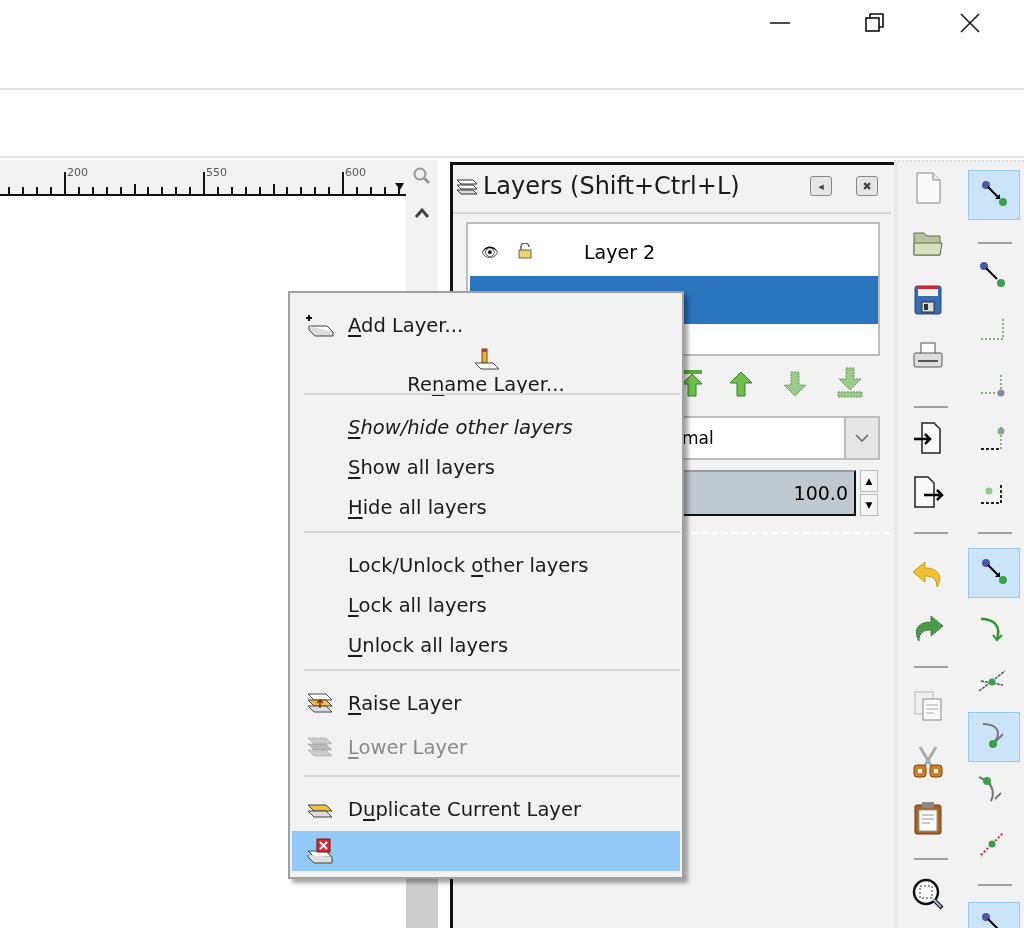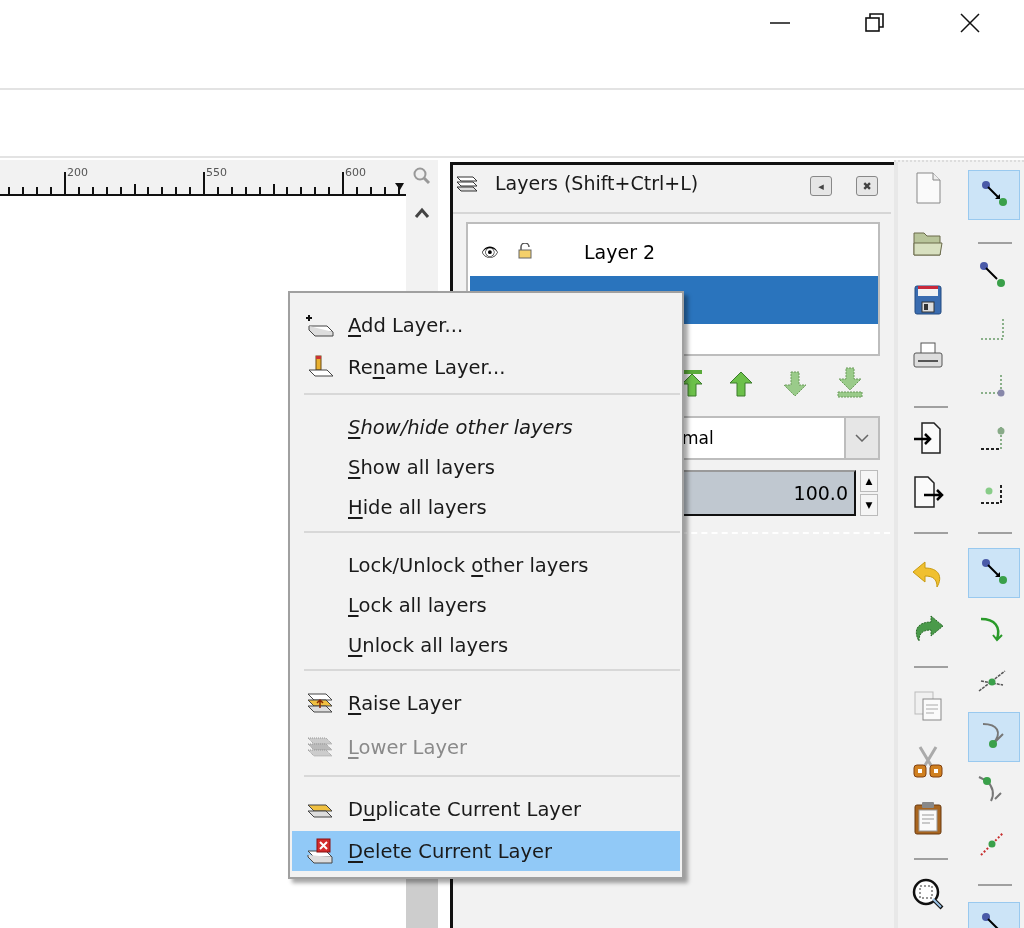--- a/index.html
+++ b/index.html
@@ -12,21 +12,21 @@
   .toolbar-band { left: 0; top: 92px; width: 1024px; height: 66px; background: #fff; border-bottom: 2px solid #e3e3e3; }
   
   .ruler { left: 0; top: 160px; width: 406px; height: 36px; background: #f2f2f2; border-bottom: 2px solid #111; }
   .ruler .tick { position: absolute; bottom: 0; width: 2px; background: #111; }
   .ruler .lbl { position: absolute; top: 6px; font-size: 11px; color: #555; }
   .canvas { left: 0; top: 198px; width: 406px; height: 730px; background: #fff; }
   .vscroll { left: 406px; top: 160px; width: 32px; height: 768px; background: #f2f2f2; }
   .vscroll-track { left: 406px; top: 860px; width: 32px; height: 68px; background: #cdcdcd; }
   
   .dock { left: 450px; top: 162px; width: 444px; height: 766px; background: #f2f2f2; border-left: 3px solid #111; border-top: 3px solid #111; }
-  .dock-title { left: 455px; top: 172px; font-size: 19px; display: flex; align-items: center; gap: 14px; }
+  .dock-title { left: 455px; top: 172px; font-size: 24px; display: flex; align-items: center; gap: 2px; }
   .dock-btn { top: 176px; width: 22px; height: 20px; border: 1px solid #888; border-radius: 3px; background: #e6e6e6; font-size: 11px; display:flex; align-items:center; justify-content:center; color:#444; }
   .dock-sep { left: 453px; top: 212px; width: 438px; height: 2px; background: #d6d6d6; }
   .layers-list { left: 466px; top: 222px; width: 414px; height: 134px; background: #fff; border: 2px solid #bdbdbd; }
   .layer-row { position: absolute; left: 2px; width: 408px; height: 48px; display: flex; align-items: center; font-size: 19px; }
   .layer-row.sel { background: #2a74bd; }
   .blend { left: 620px; top: 416px; width: 260px; height: 44px; background: #fff; border: 2px solid #bdbdbd; font-size: 17px; display:flex; align-items:center; padding-left: 60px; }
   .blend-dd { position: absolute; right: 0; top: 0; width: 34px; height: 40px; background: #e6e6e6; border-left: 2px solid #bdbdbd; display:flex; align-items:center; justify-content:center; color:#555; }
   .opacity { left: 620px; top: 470px; width: 236px; height: 46px; background: #c0c8d0; border: 2px solid #111; border-top-color:#9a9a9a; border-left-color:#9a9a9a; font-size: 19px; display:flex; align-items:center; justify-content:flex-end; padding-right: 6px; }
   .spin { left: 860px; top: 470px; width: 18px; height: 46px; display:flex; flex-direction:column; gap:2px; }
   .spin div { flex:1; background:#f5f5f5; border:1px solid #bbb; font-size:9px; display:flex; align-items:center; justify-content:center; }
@@ -374,21 +374,21 @@
     <div class="mi" style="top: 12px;">
       <span class="mico">
         <svg width="30" height="26">
           <path d="M4 3 V9 M1 6 H7" stroke="#111" stroke-width="2"></path>
           <path d="M4 14 H22 L28 20 H10 Z" fill="#fff" stroke="#444"></path>
           <path d="M4 14 V18 L10 24 H28 V20" fill="#ddd" stroke="#444"></path>
         </svg>
       </span>
       <span class="mtxt"><u>A</u>dd Layer...</span>
     </div>
-    <div class="mi" style="top: 54px;">
+    <div class="mi" style="top: 54px; flex-direction: column;">
       <span class="mico">
         <svg width="30" height="26">
           <rect x="11" y="2" width="5" height="14" fill="#e8b030" stroke="#6a4a10"></rect>
           <rect x="11" y="2" width="5" height="3" fill="#c33"></rect>
           <path d="M4 16 H22 L28 22 H10 Z" fill="#fff" stroke="#444"></path>
         </svg>
       </span>
       <span class="mtxt">Re<u>n</u>ame Layer...</span>
     </div>
     <div class="msep" style="top: 100px;"></div>
@@ -445,15 +445,14 @@
     </div>
     <div class="mi hl" style="top: 538px;">
       <span class="mico">
         <svg width="30" height="26">
           <path d="M3 13 H21 L27 19 H9 Z" fill="#fff" stroke="#444"></path>
           <path d="M3 17 V19 L9 25 H27 V19" fill="#ddd" stroke="#444"></path>
           <rect x="12" y="1" width="13" height="13" fill="#d42b2b" stroke="#8a1010"></rect>
           <path d="M15 4 L22 11 M22 4 L15 11" stroke="#fff" stroke-width="2"></path>
         </svg>
       </span>
-      <span class="mtxt"><u>D</u>elete Current Layer</span>
     </div>
   </div>
 
 </body></html>

